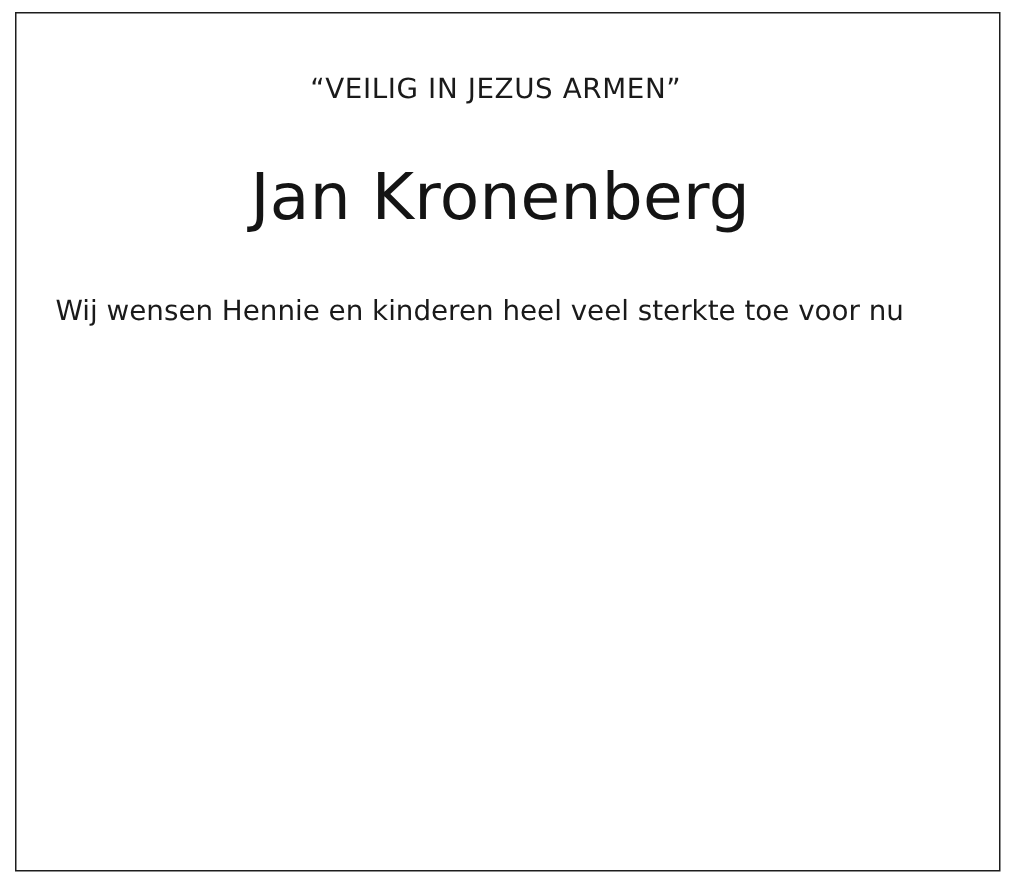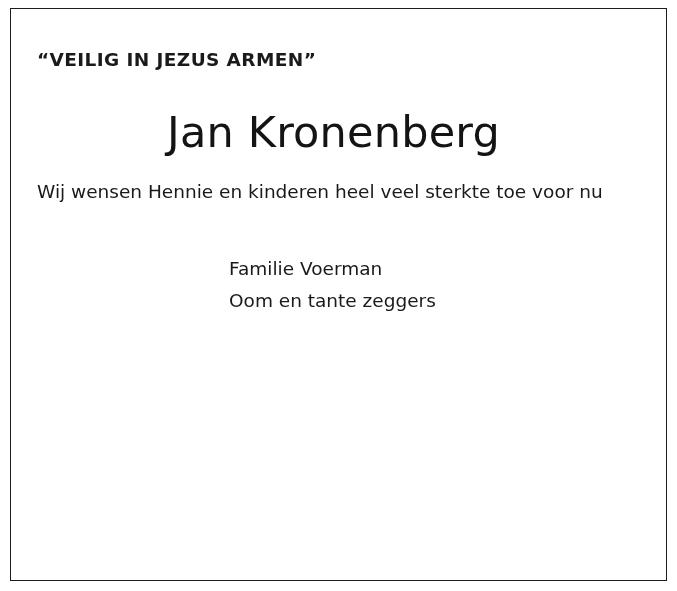--- a/index.html
+++ b/index.html
@@ -26,23 +26,24 @@
     padding: 0;
   }
   .inner {
     box-sizing: border-box;
     width: 100%;
     height: 100%;
     padding: 34px 26px 18px 26px;
     position: relative;
   }
   .headline {
+    text-align: center;
     font-size: 18.5px;
     letter-spacing: 0.4px;
-    font-weight: 700;
+    font-weight: 400;
     color: #1a1a1a;
     margin: 6px 0 0 0;
     padding-right: 16px;
   }
   .intro {
     margin-top: 40px;
     font-size: 18.5px;
     line-height: 1.62;
     color: #1a1a1a;
   }
@@ -52,21 +53,21 @@
   .deceased-name {
     text-align: center;
     font-size: 43px;
     font-weight: 400;
     color: #141414;
     margin-top: 37px;
     letter-spacing: 0.2px;
     padding-right: 10px;
   }
   .message {
-    margin-top: 20px;
+    margin-top: 36px;
     font-size: 18.5px;
     line-height: 1.62;
     color: #1a1a1a;
   }
   .message .line2 {
     display: block;
   }
   .signature {
     margin-top: 46px;
     padding-left: 192px;
@@ -92,20 +93,16 @@
 
     <div class="headline">“VEILIG IN JEZUS  ARMEN”</div>
 
 
     <div class="deceased-name">Jan Kronenberg</div>
 
     <div class="message">
       <span>Wij wensen Hennie en kinderen heel veel sterkte toe voor nu</span>
     </div>
 
-    <div class="signature">
-      <div>Familie Voerman</div>
-      <div>Oom en tante zeggers</div>
-    </div>
 
 
   </div>
 </div>
 
 </body></html>

